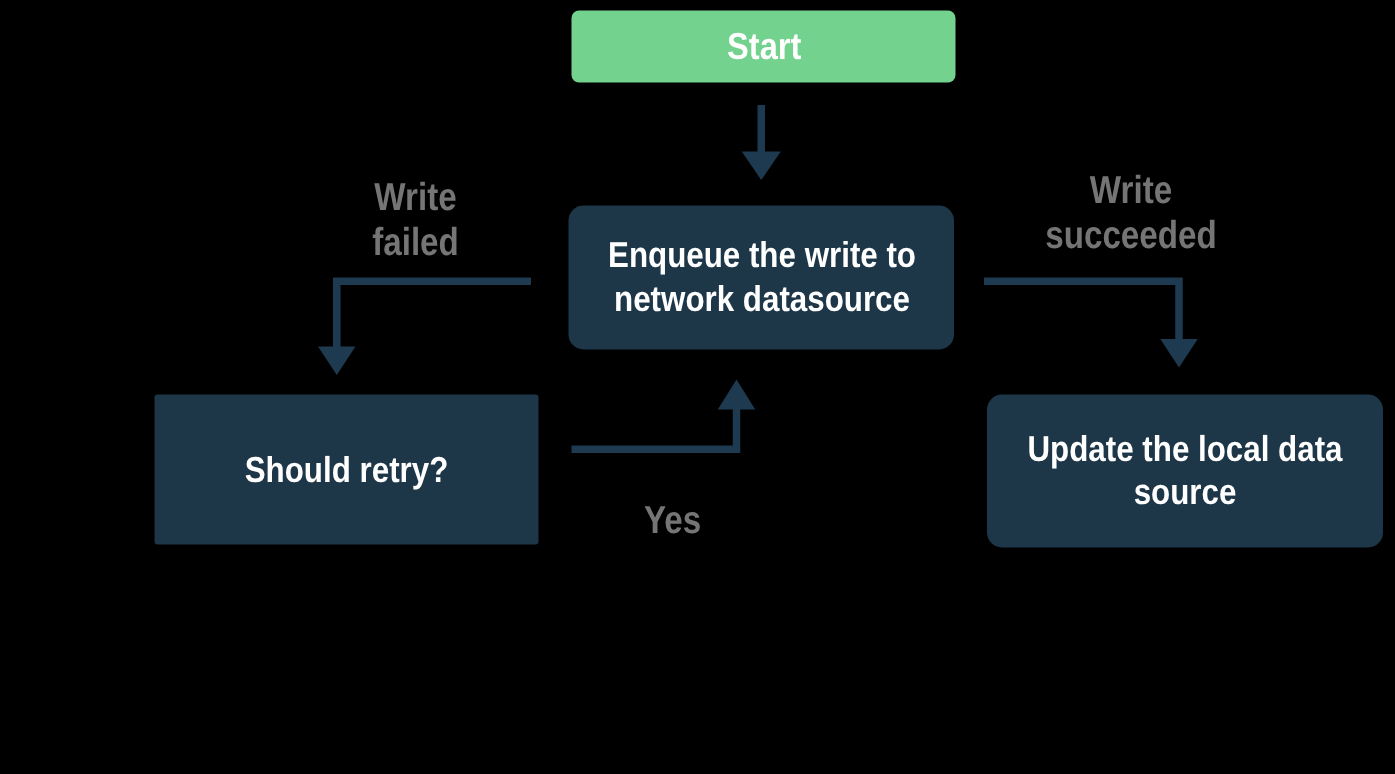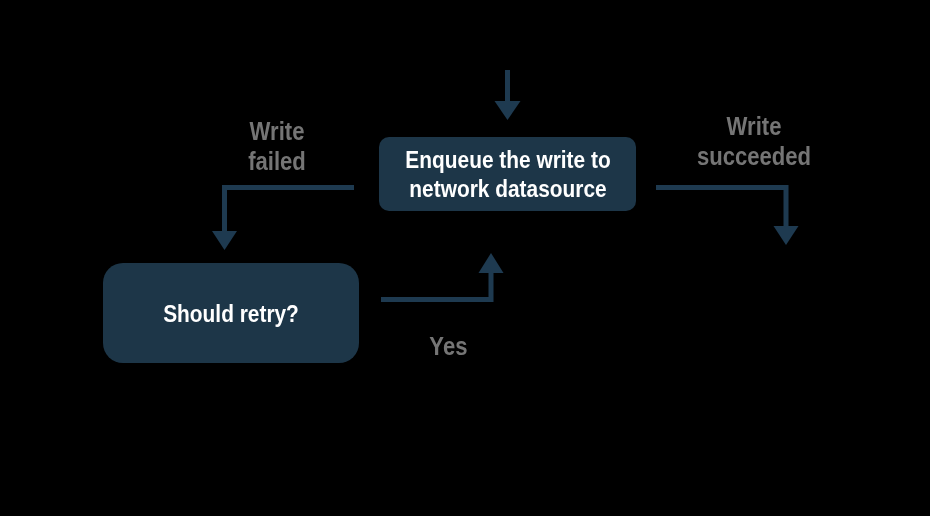--- a/index.html
+++ b/index.html
@@ -22,23 +22,23 @@
   .arrow-head{fill:var(--arrow);stroke:none;}
 
   .node{
     position:absolute;display:flex;align-items:center;justify-content:center;
     box-sizing:border-box;text-align:center;font-weight:bold;
     color:var(--node-text);font-size:24px;line-height:29px;
   }
   .txt{display:inline-block;transform:scaleX(0.87);transform-origin:center center;flex:none;}
 
   .node-start{left:381px;top:7px;width:256px;height:48px;background:var(--start-fill);border-radius:5px;font-size:25px;}
-  .node-enqueue{left:379px;top:137px;width:257px;height:74px;background:var(--node-fill);border-radius:10px;}
+  .node-enqueue{left:379px;top:137px;width:257px;height:96px;background:var(--node-fill);border-radius:10px;}
   .node-enqueue .txt{width:280px;}
-  .node-retry{left:103px;top:263px;width:256px;height:100px;background:var(--node-fill);border-radius:20px;}
+  .node-retry{left:103px;top:263px;width:256px;height:100px;background:var(--node-fill);border-radius:2px;}
   .node-update{left:658px;top:263px;width:264px;height:102px;background:var(--node-fill);border-radius:10px;}
   .node-update .txt{width:280px;}
   .node-done{
     left:362px;top:389px;width:293px;height:121px;background:transparent;
     border:4px solid var(--done-accent);color:var(--done-accent);border-radius:2px;font-size:26px;
   }
 
   .edge-label{
     position:absolute;width:150px;text-align:center;font-weight:bold;
     color:var(--edge-label-text);font-size:26px;line-height:30px;
@@ -68,29 +68,35 @@
     <g>
       <path class="arrow-line" d="M656 187.5 H786 V227"></path>
       <polygon class="arrow-head" points="773.5,226 798.5,226 786,245"></polygon>
     </g>
     <g>
       <path class="arrow-line" d="M381 299.5 H491 V272"></path>
       <polygon class="arrow-head" points="478.5,273 503.5,273 491,253"></polygon>
     </g>
   </svg>
 
+  <div class="node node-start">
+    <span class="txt">Start</span>
+  </div>
 
   <div class="node node-enqueue">
     <span class="txt">Enqueue the write to network datasource</span>
   </div>
 
   <div class="node node-retry">
     <span class="txt">Should retry?</span>
   </div>
 
+  <div class="node node-update">
+    <span class="txt">Update the local data source</span>
+  </div>
 
 
   <div class="edge-label lbl-write-failed">
     <span class="txt">Write failed</span>
   </div>
 
   <div class="edge-label lbl-write-succeeded">
     <span class="txt">Write succeeded</span>
   </div>
 

